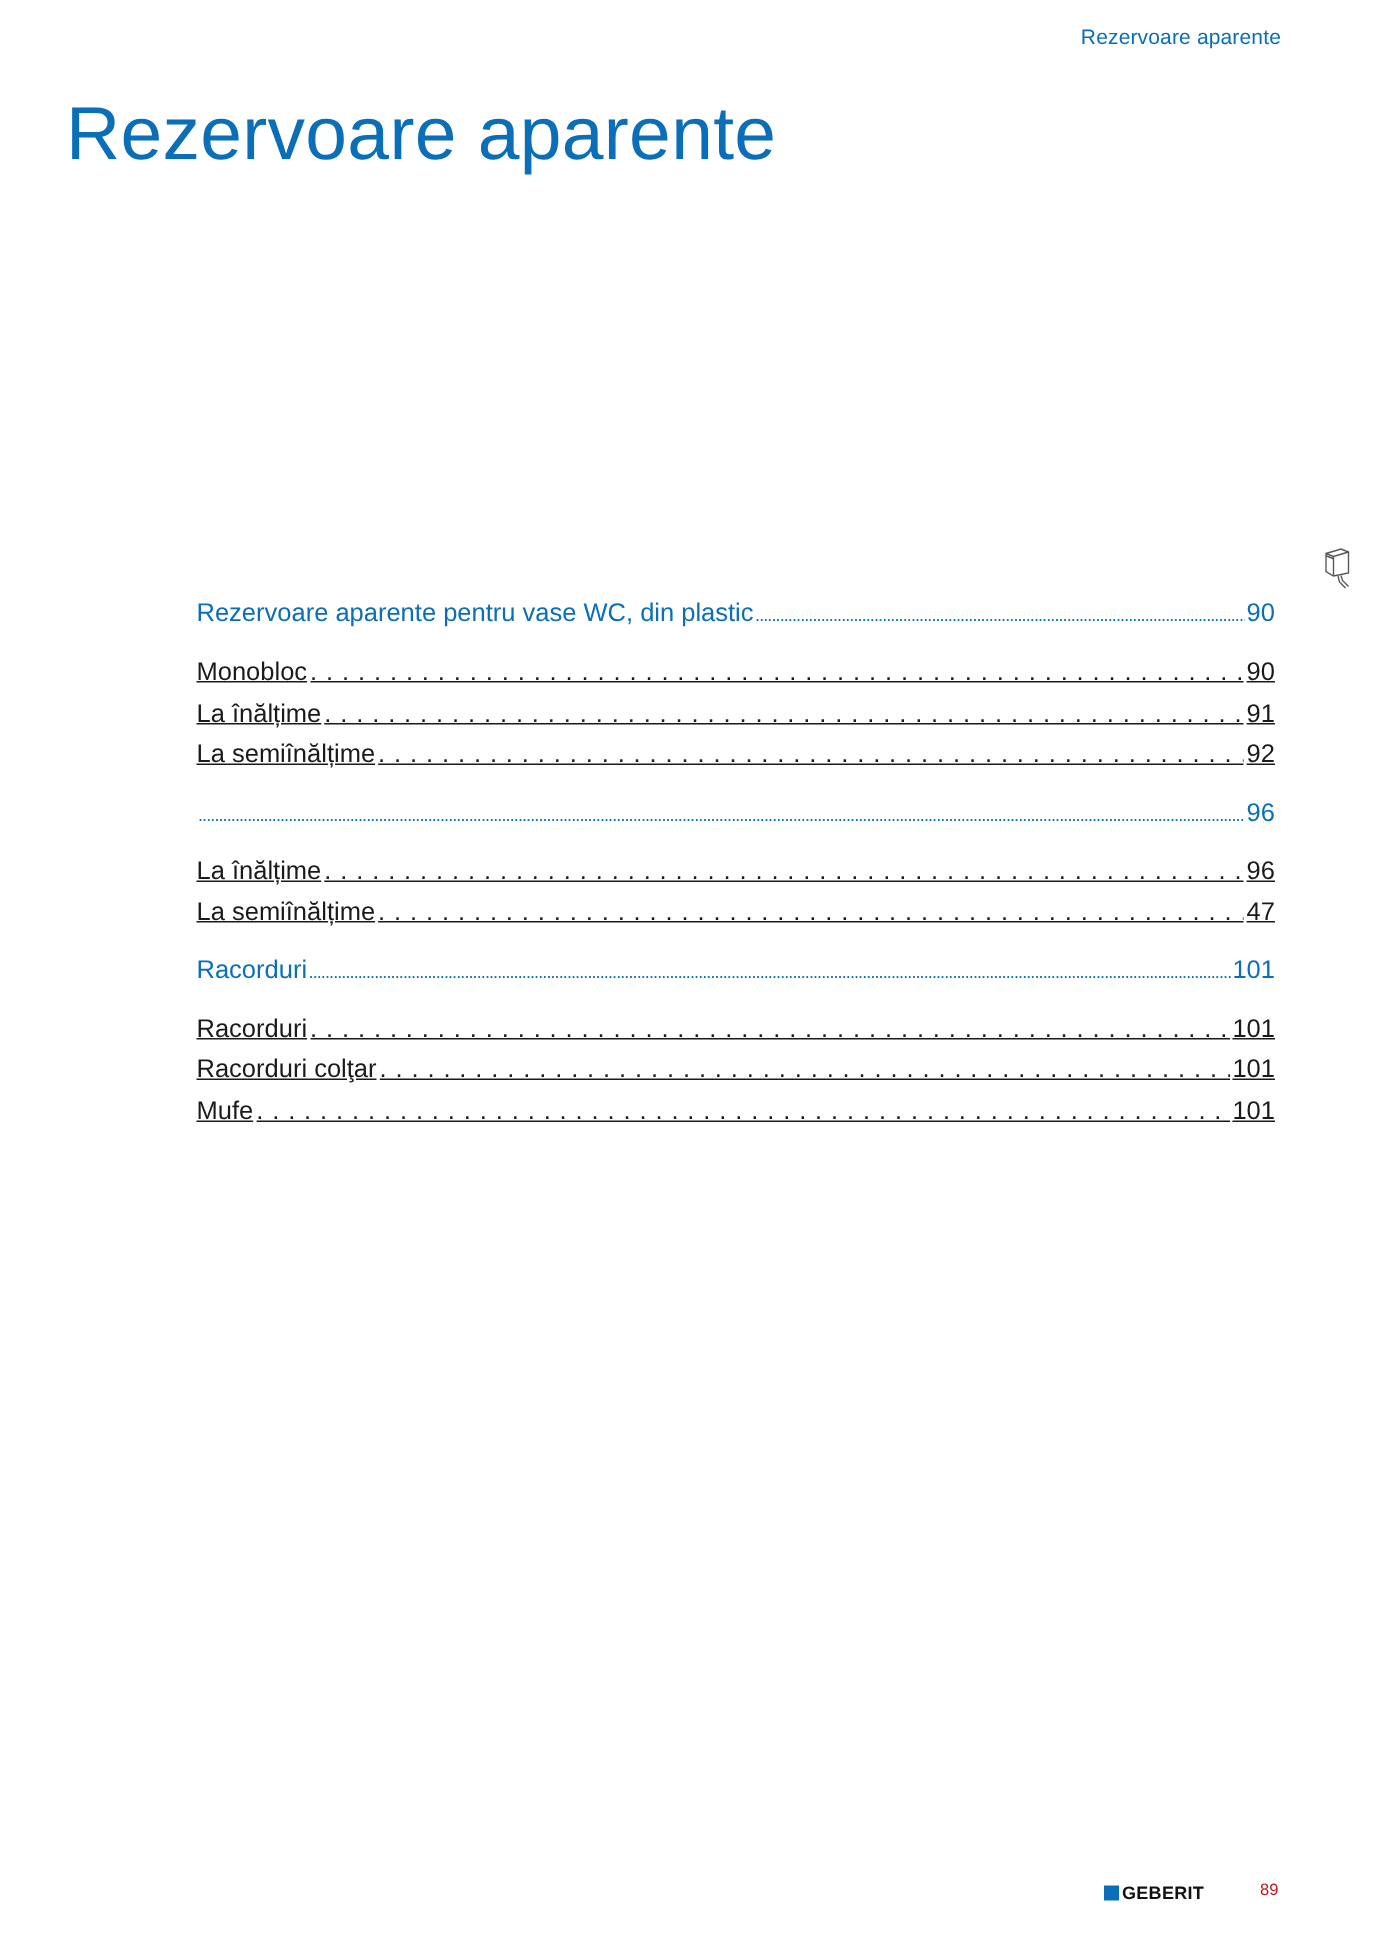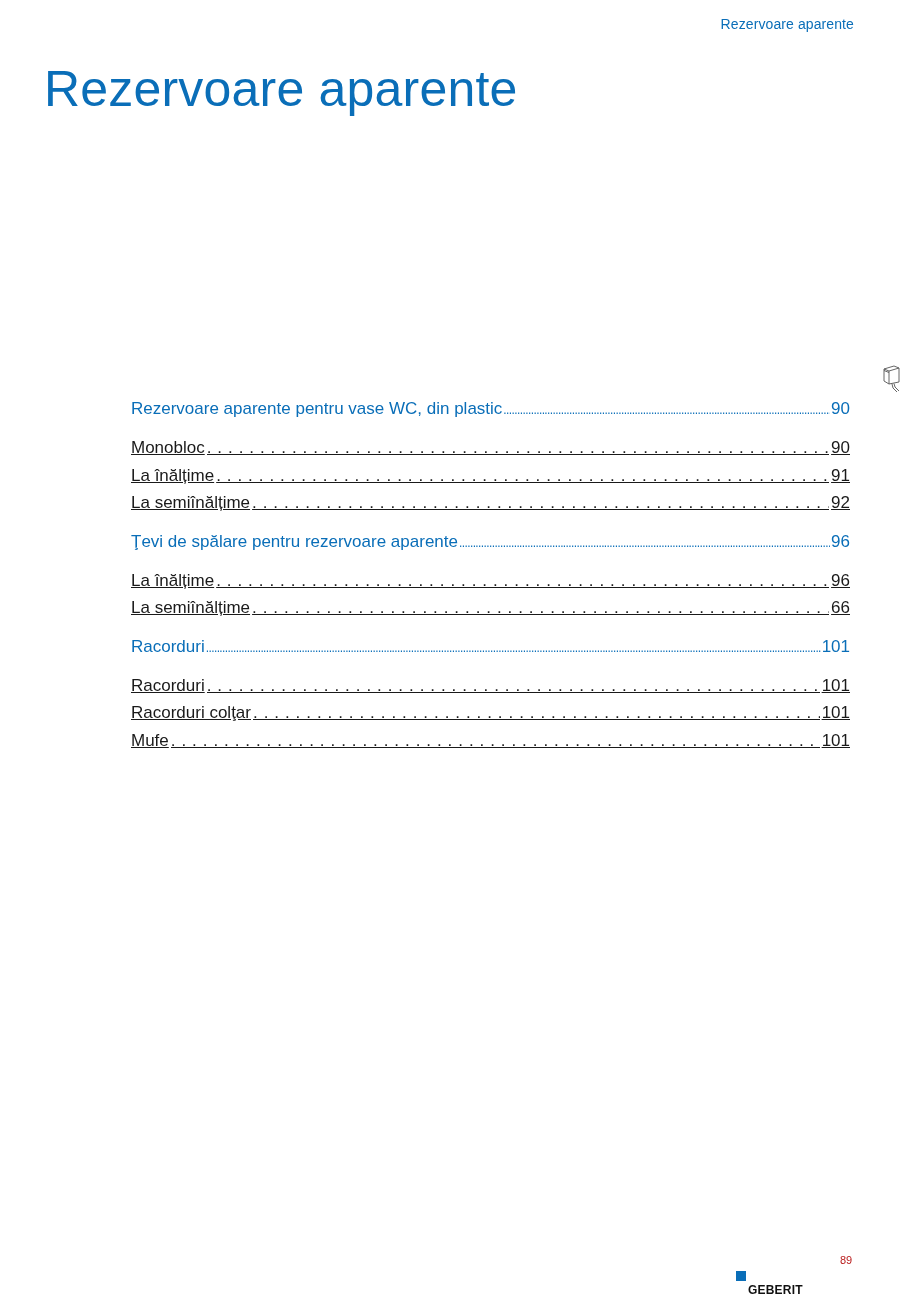--- a/index.html
+++ b/index.html
@@ -104,21 +104,20 @@
       width: 10px;
       height: 10px;
       background: #0a6eb8;
       margin-right: 2px;
     }
     .logo-text {
       font-size: 12px;
       font-weight: 700;
       color: #111111;
       letter-spacing: 0.2px;
-      margin-top: 28px;
     }
     .page-number {
       position: absolute;
       left: 840px;
       top: 1254px;
       font-size: 11px;
       color: #b91c1c;
     }
   </style>
 </head>
@@ -157,33 +156,32 @@
     </div>
     <div class="toc-row toc-item">
       <span class="label">La semiînălțime</span>
       <span class="leader"></span>
       <span class="page">92</span>
     </div>
   </div>
 
   <div class="group">
     <div class="toc-row toc-section">
-      <span class="label">Ţevi de spălare pentru rezervoare aparente</span>
       <span class="leader"></span>
       <span class="page">96</span>
     </div>
     <div class="toc-row toc-item">
       <span class="label">La înălțime</span>
       <span class="leader"></span>
       <span class="page">96</span>
     </div>
     <div class="toc-row toc-item">
       <span class="label">La semiînălțime</span>
       <span class="leader"></span>
-      <span class="page">66</span>
+      <span class="page">47</span>
     </div>
   </div>
 
   <div class="group">
     <div class="toc-row toc-section">
       <span class="label">Racorduri</span>
       <span class="leader"></span>
       <span class="page">101</span>
     </div>
     <div class="toc-row toc-item">

